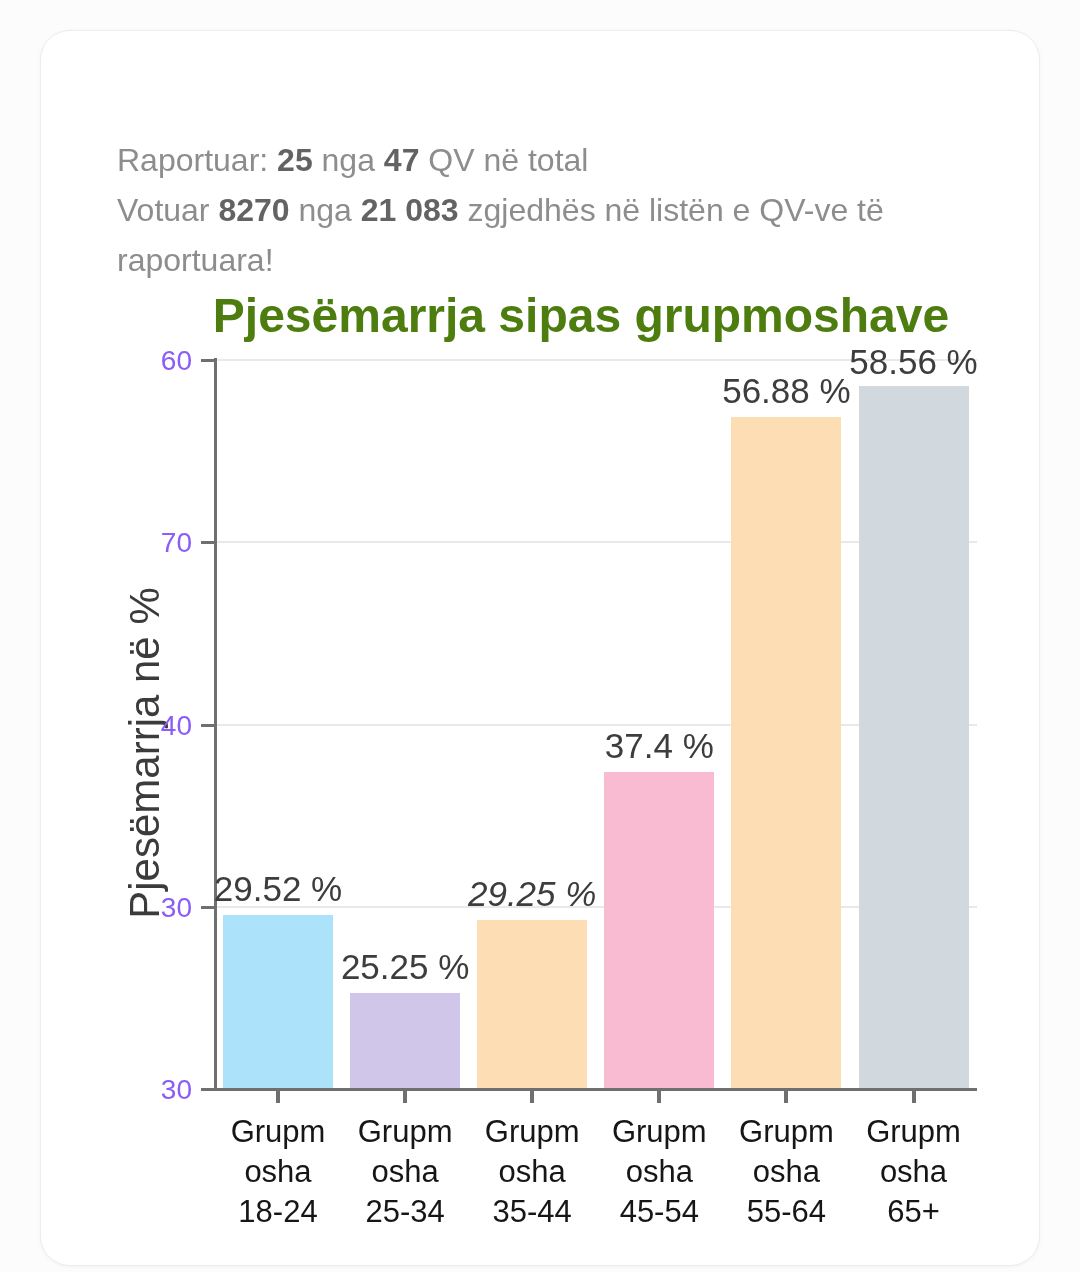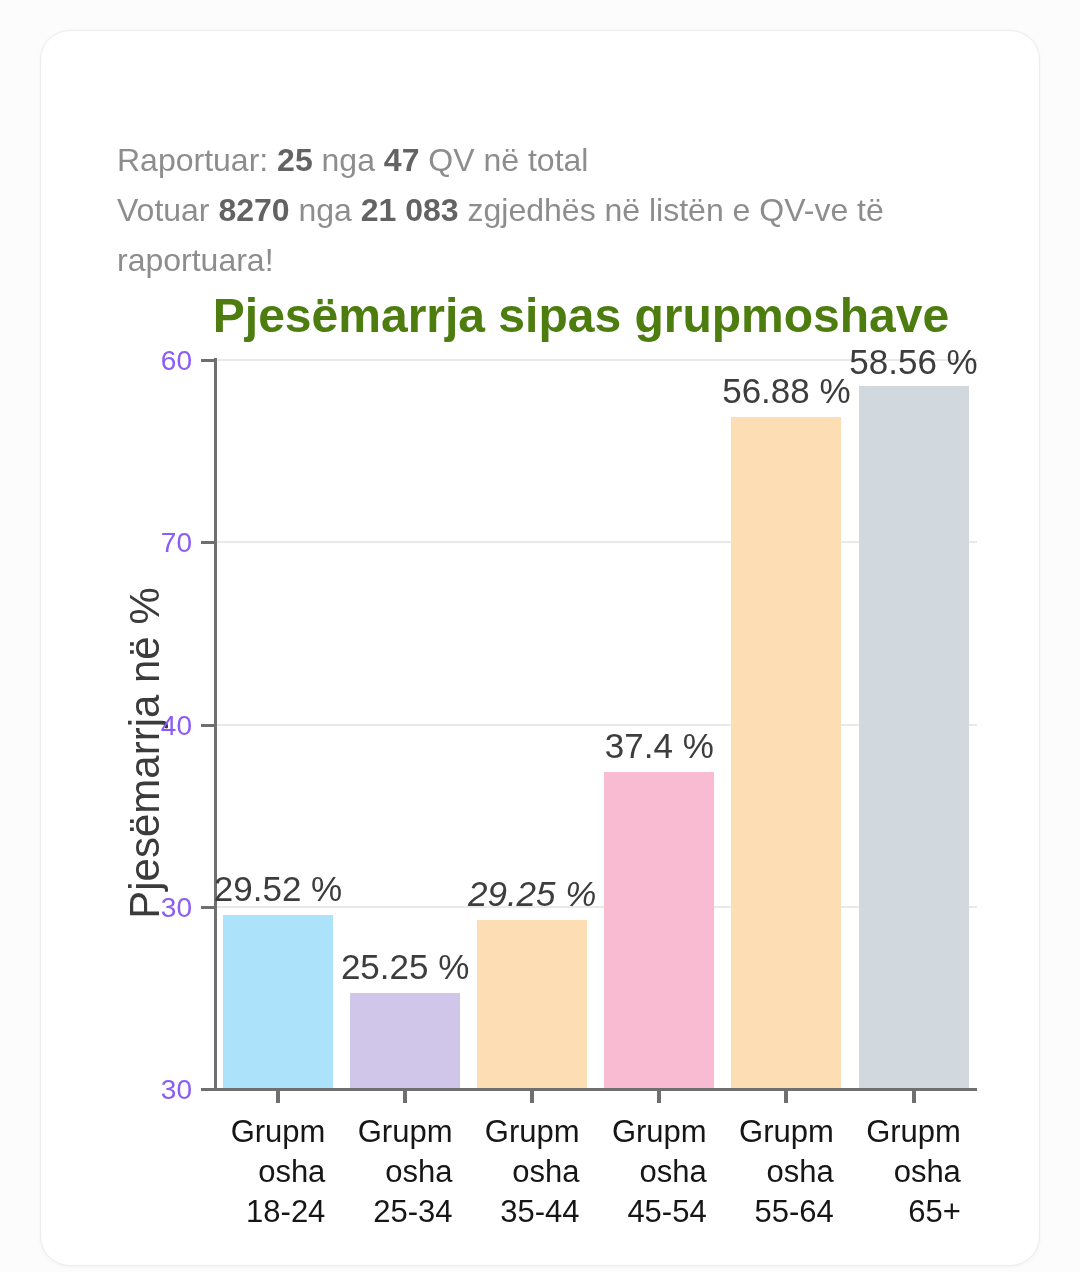--- a/index.html
+++ b/index.html
@@ -45,21 +45,21 @@
     font-size:28px;color:#8b5cf6;transform:translateY(-50%);
   }
   .bar{position:absolute}
   .value-label{
     position:absolute;transform:translateX(-50%);
     font-size:35px;line-height:42px;color:#3d3d3d;white-space:nowrap;
   }
   .xcat{
     position:absolute;transform:translateX(-50%);
     font-size:31px;line-height:40px;color:#161616;
-    text-align:right;white-space:pre-line;
+    text-align:center;white-space:pre-line;
   }
 </style>
 </head>
 <body>
 
 <div class="card">
   <div class="report" id="report">
       <div class="ln"><span>Raportuar: </span><b>25</b><span> nga </span><b>47</b><span> QV në total</span></div>
       <div class="ln"><span>Votuar </span><b>8270</b><span> nga </span><b>21 083</b><span> zgjedhës në listën e QV-ve të</span></div>
       <div class="ln"><span>raportuara!</span></div>

